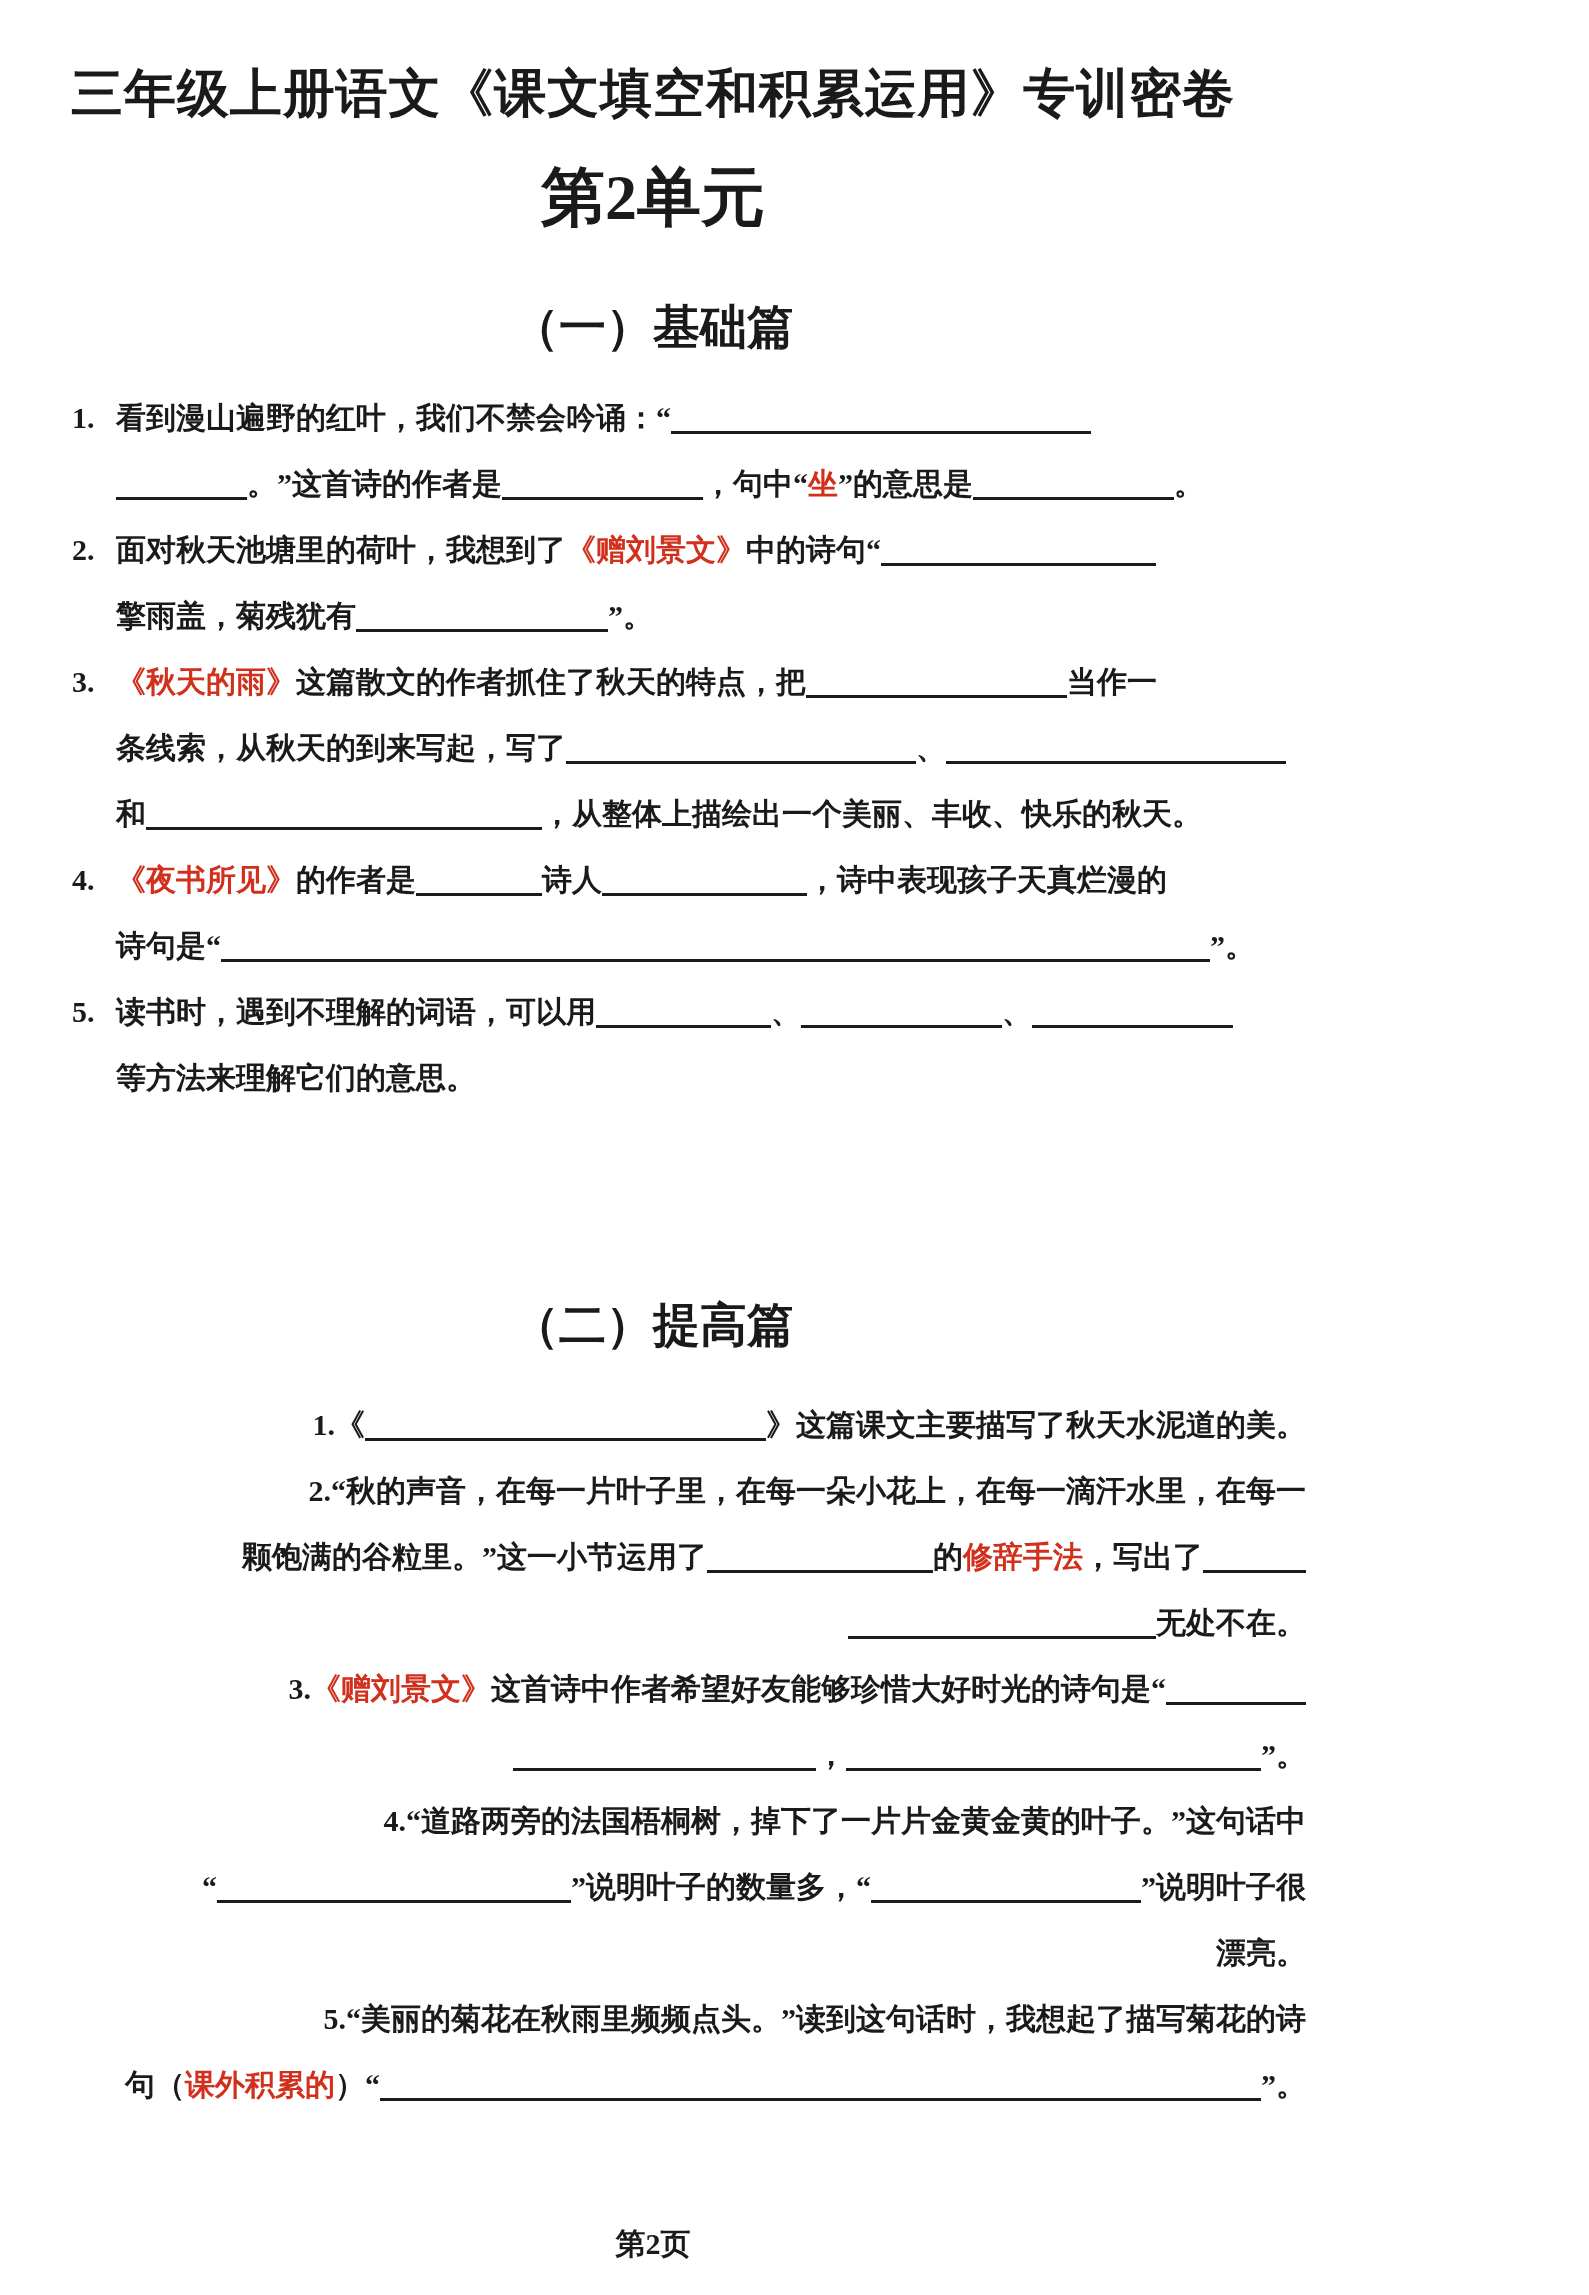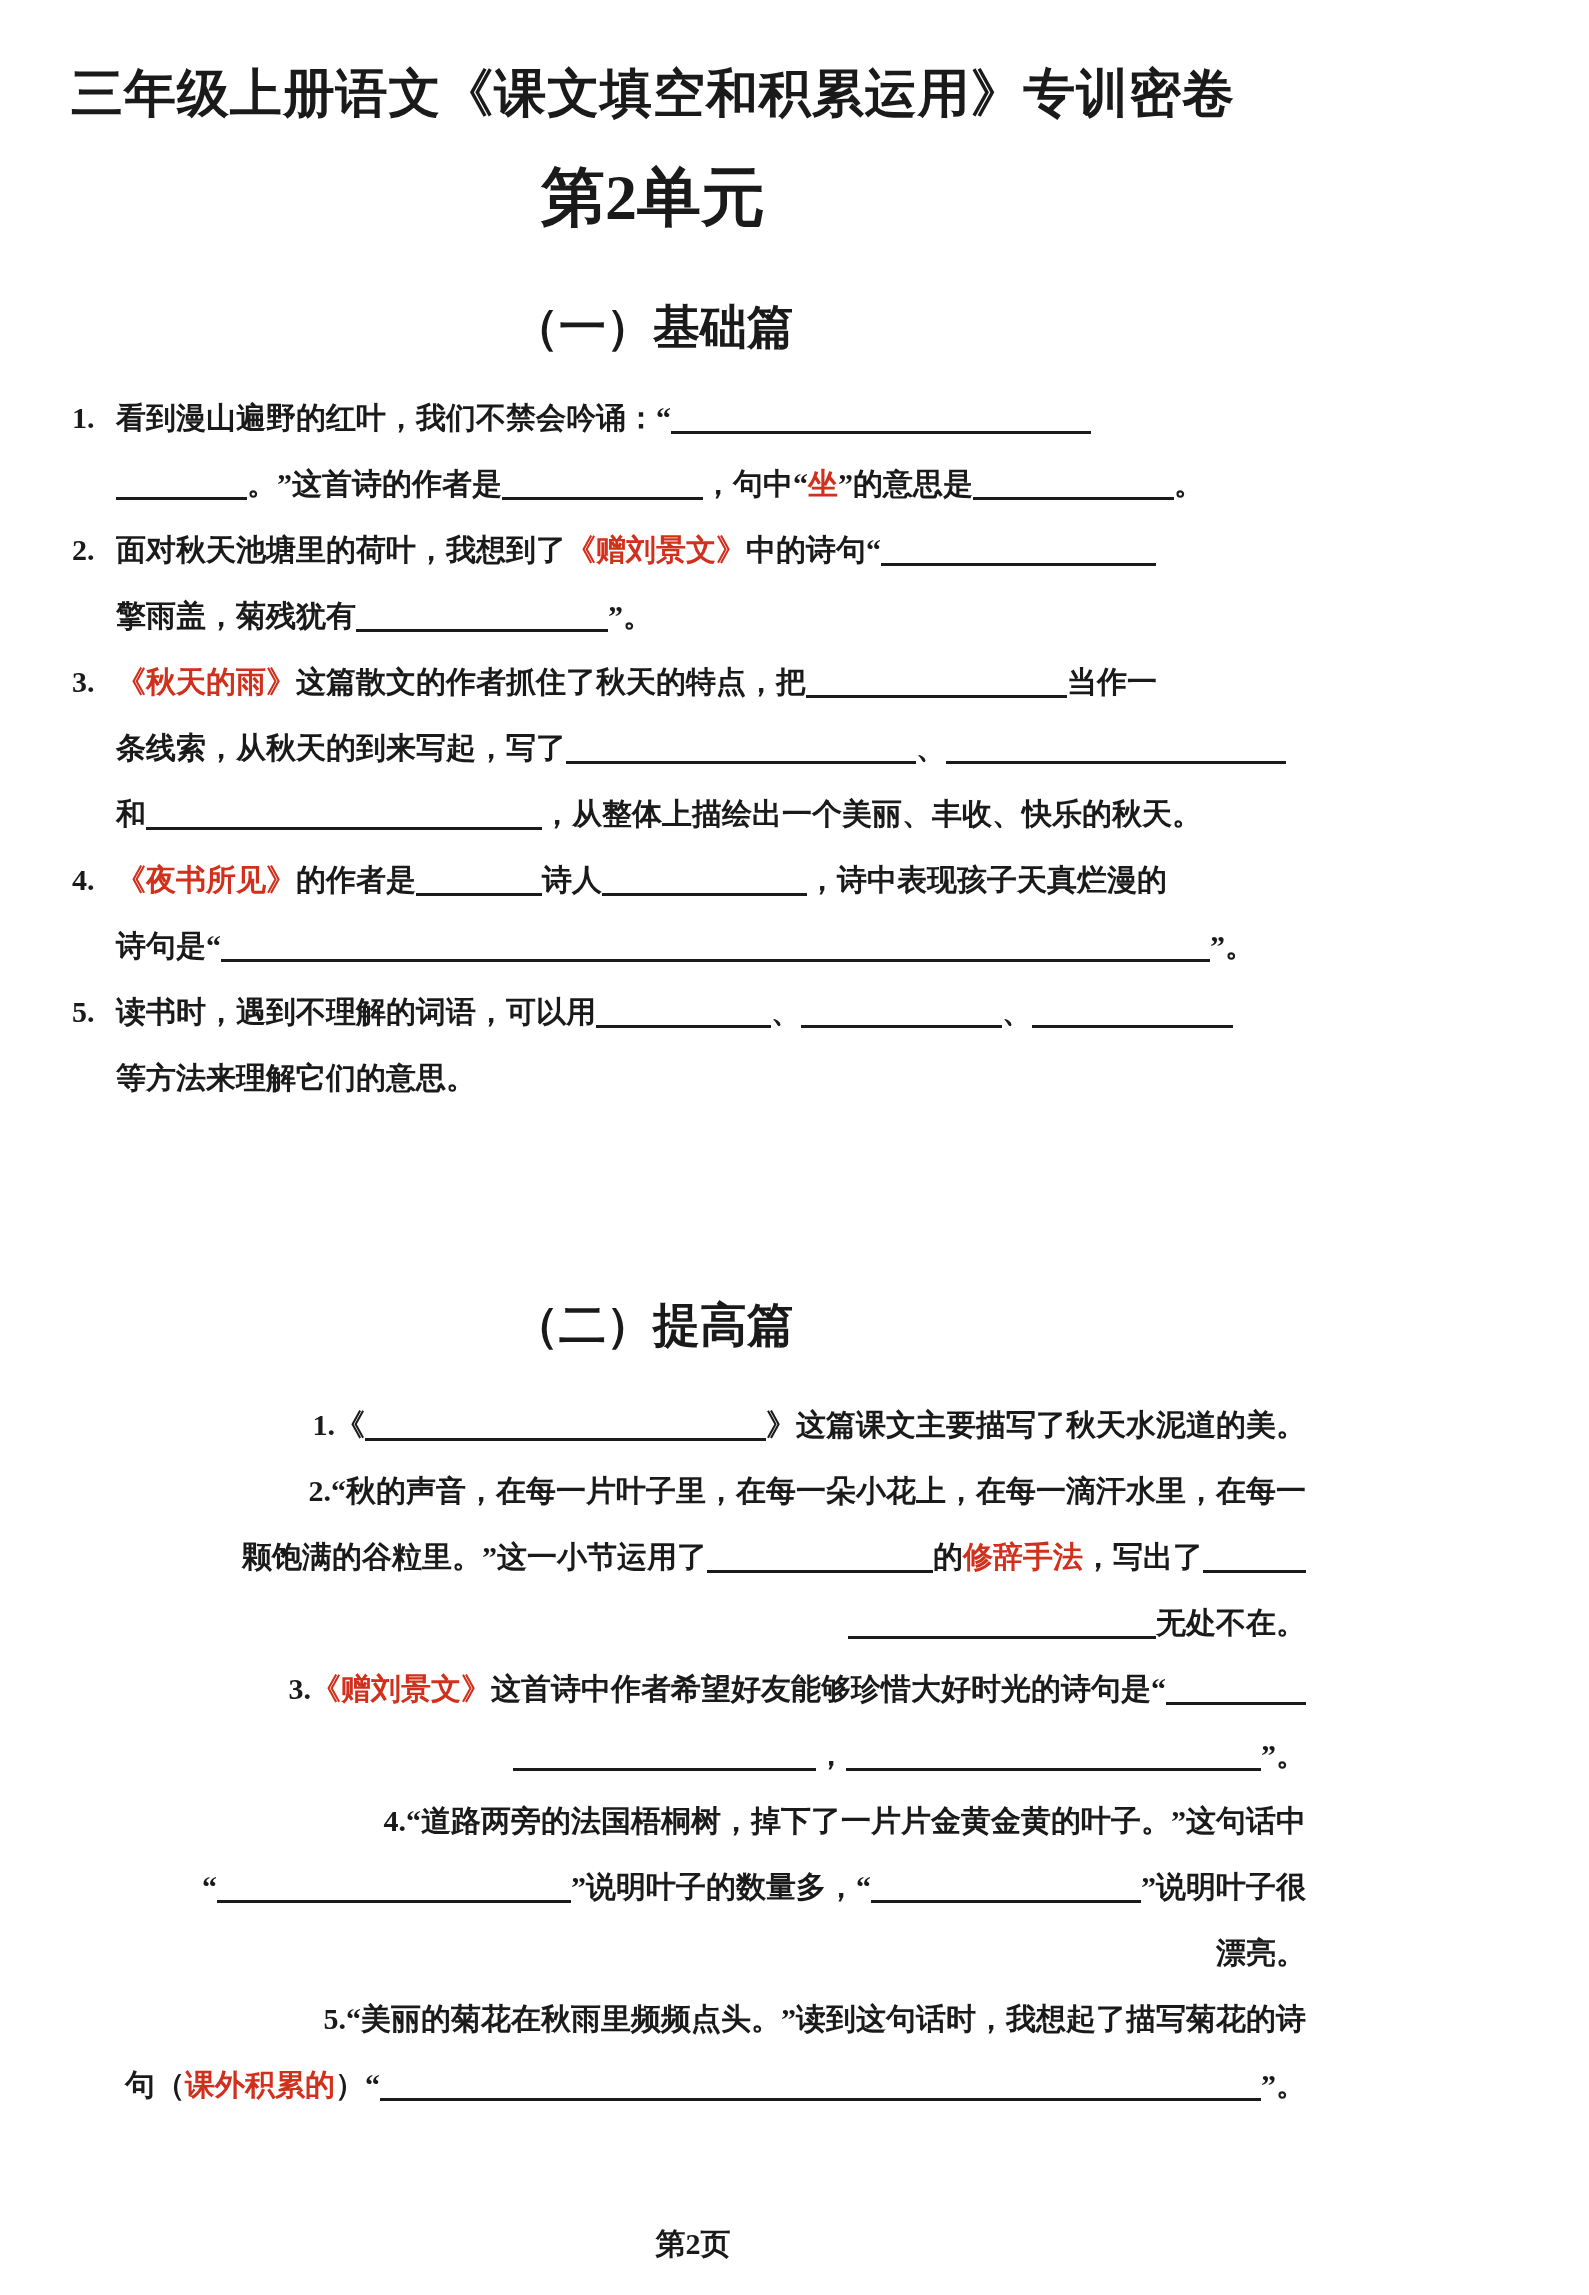--- a/index.html
+++ b/index.html
@@ -55,21 +55,20 @@
     margin-bottom: -5.6px;
   }
   .footer {
     position: absolute;
     bottom: 30px;
     left: 0;
     width: 100%;
     text-align: center;
     font-size: 30px;
     font-weight: bold;
-    padding-left: 40px;
   }
 </style>
 </head>
 <body>
 
 <div class="page">
 
   <div class="title">三年级上册语文《课文填空和积累运用》专训密卷</div>
   <div class="subtitle">第2单元</div>
 

